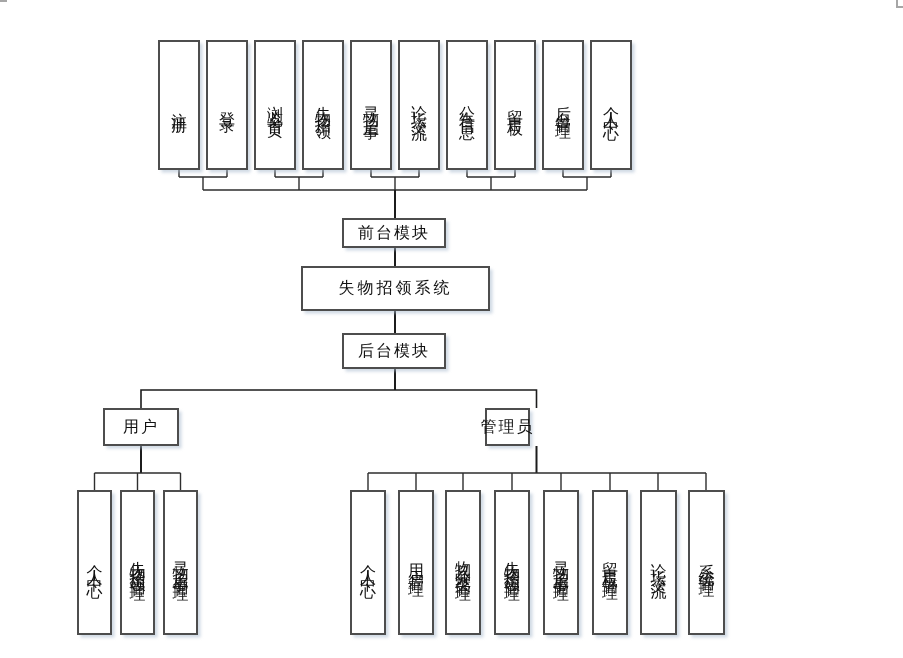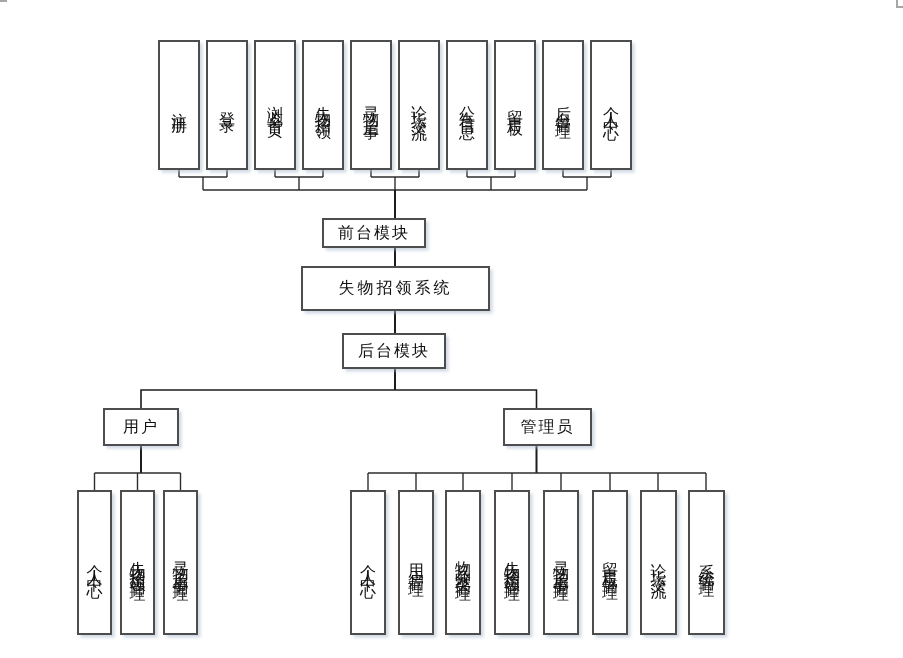--- a/index.html
+++ b/index.html
@@ -80,34 +80,34 @@
   <div class="node" style="left:494px;top:40px;width:42px;height:130px">
     <span class="vtext">留言板</span>
   </div>
   <div class="node" style="left:542px;top:40px;width:42px;height:130px">
     <span class="vtext">后台管理</span>
   </div>
   <div class="node" style="left:590px;top:40px;width:42px;height:130px">
     <span class="vtext">个人中心</span>
   </div>
 
-  <div class="node" style="left:322px;top:218px;width:104px;height:30px">
+  <div class="node" style="left:342px;top:218px;width:104px;height:30px">
     <span class="htext">前台模块</span>
   </div>
   <div class="node root-node" style="left:301px;top:266px;width:189px;height:45px">
     <span class="htext">失物招领系统</span>
   </div>
   <div class="node" style="left:342px;top:333px;width:104px;height:36px">
     <span class="htext">后台模块</span>
   </div>
 
   <div class="node" style="left:103px;top:408px;width:76px;height:38px">
     <span class="htext">用户</span>
   </div>
-  <div class="node" style="left:503px;top:408px;width:89px;height:38px">
+  <div class="node" style="left:485px;top:408px;width:45px;height:38px">
     <span class="htext">管理员</span>
   </div>
 
   <div class="node" style="left:77px;top:490px;width:35px;height:145px">
     <span class="vtext">个人中心</span>
   </div>
   <div class="node" style="left:120px;top:490px;width:35px;height:145px">
     <span class="vtext vtext-tight">失物招领管理</span>
   </div>
   <div class="node" style="left:163px;top:490px;width:35px;height:145px">

